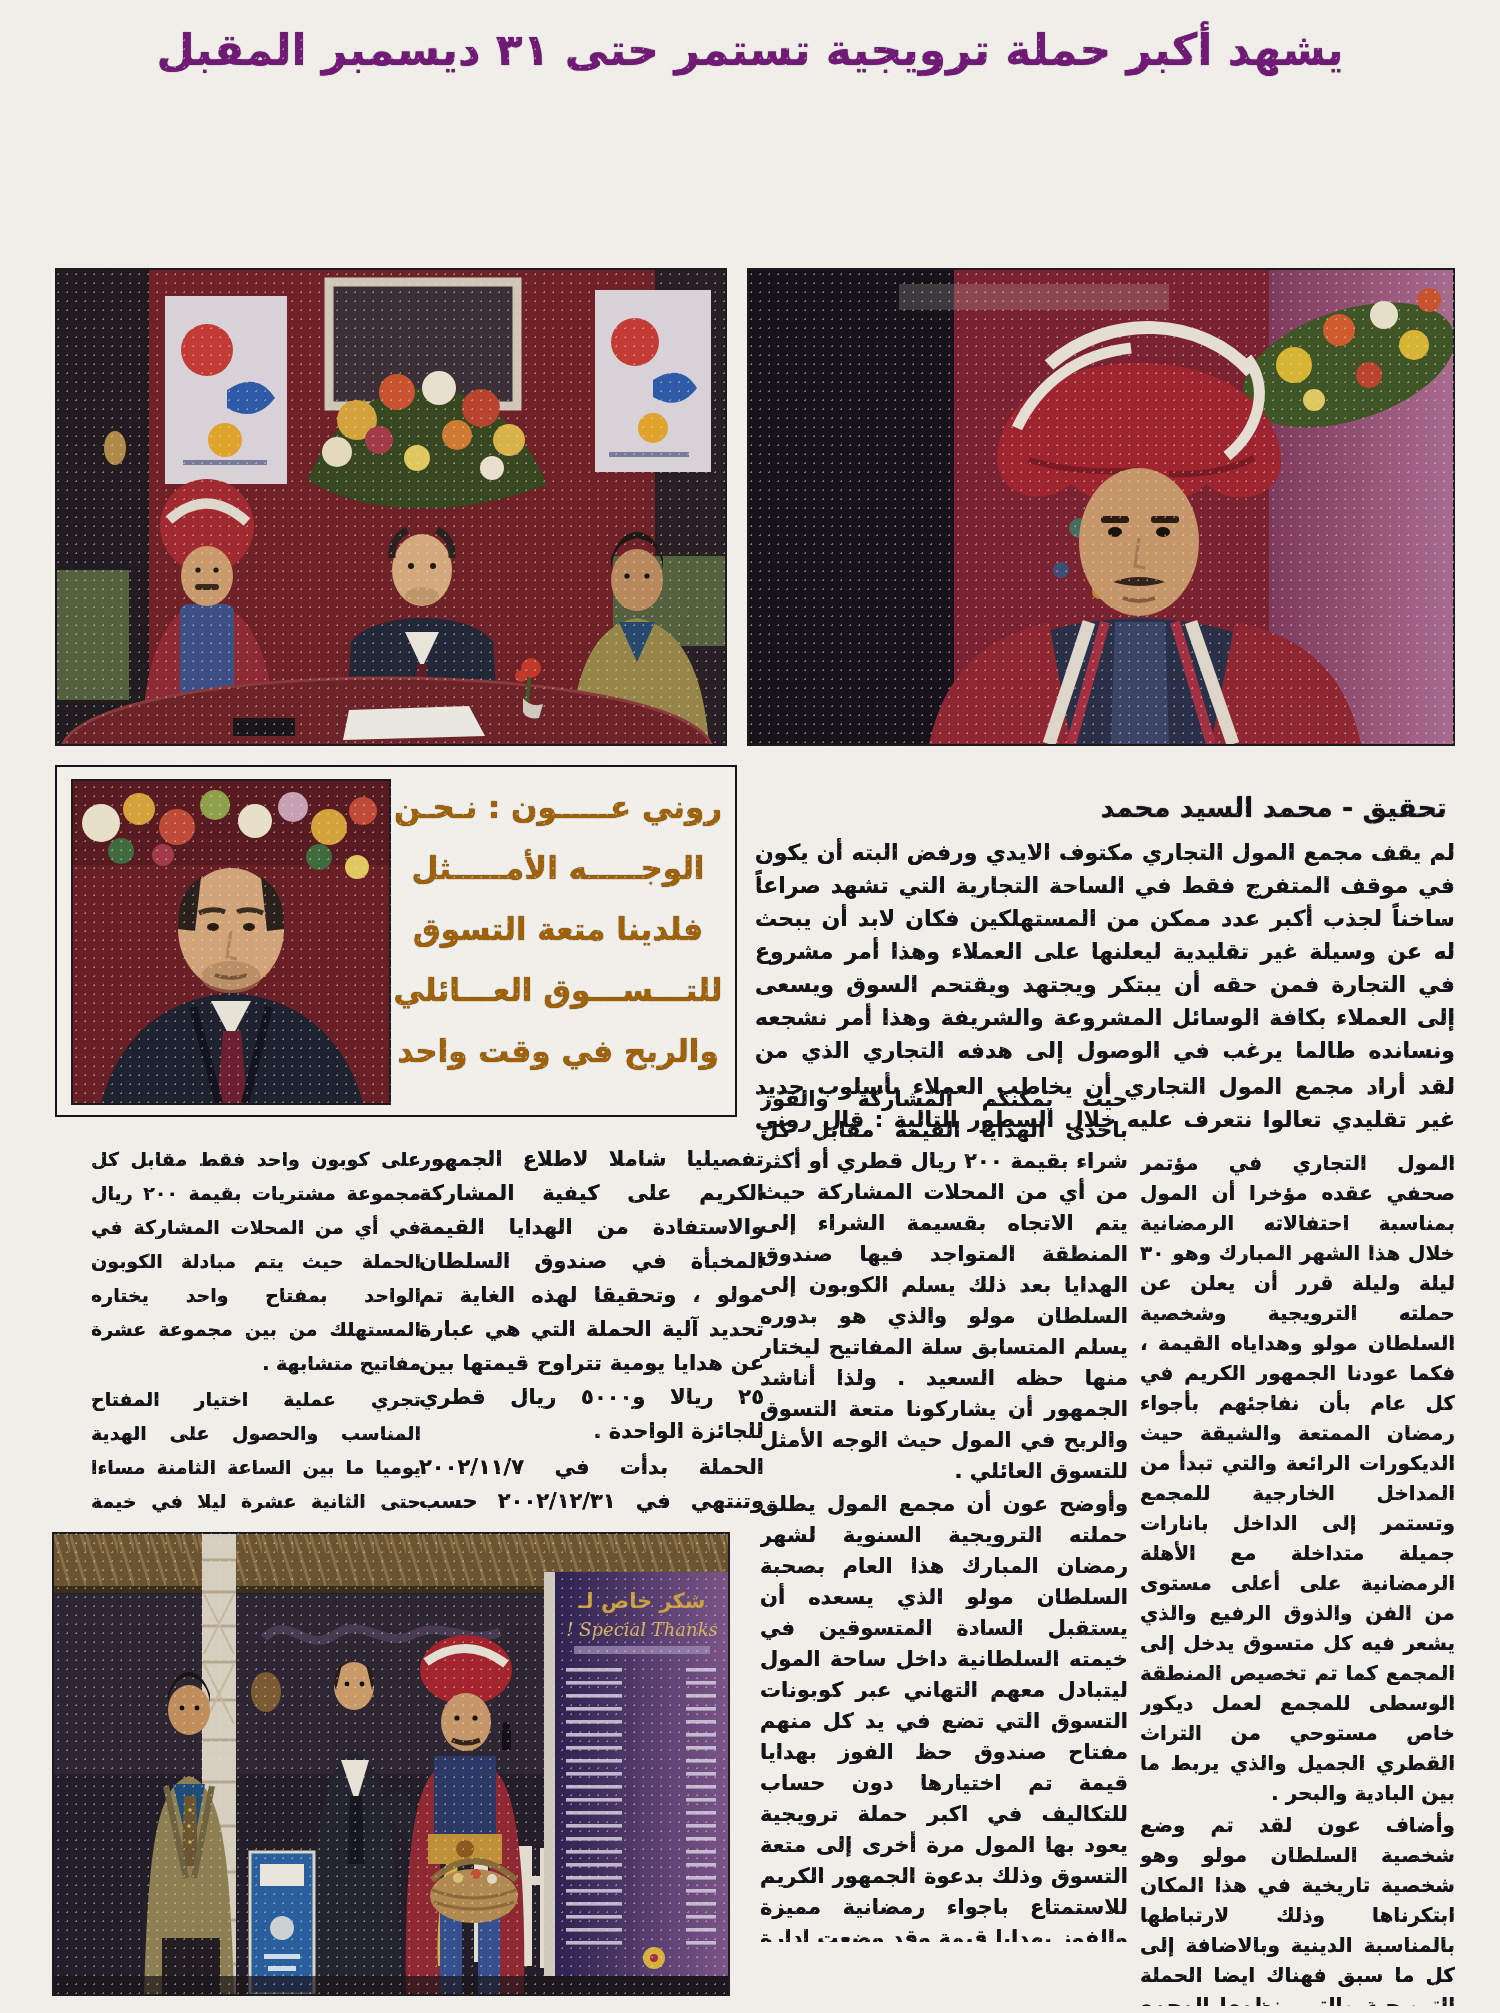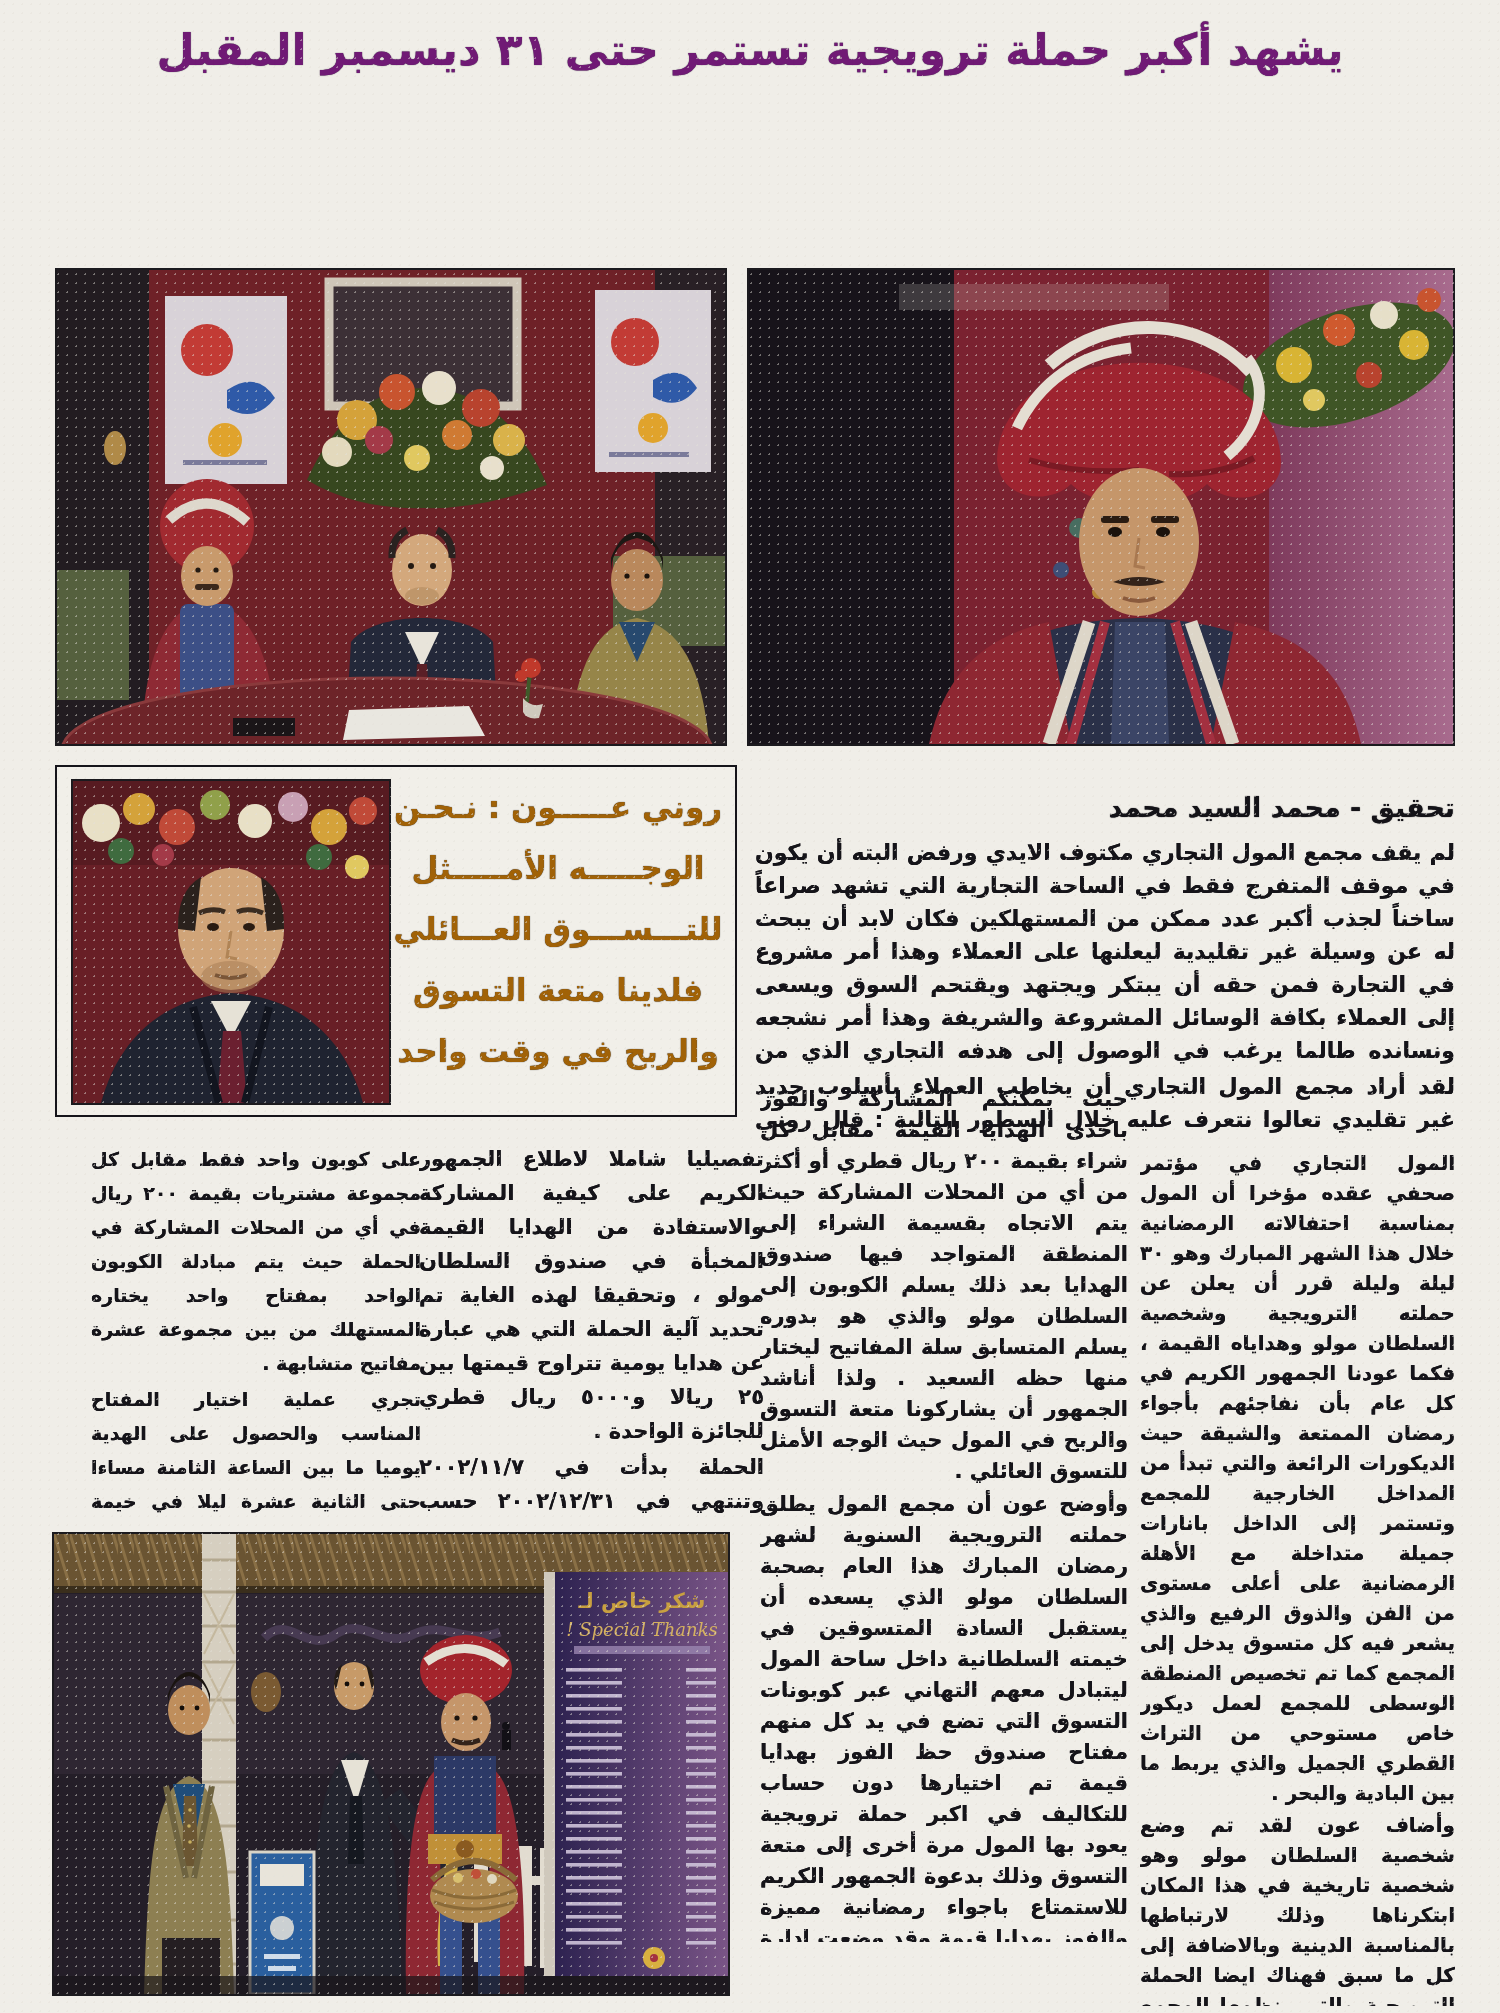--- a/index.html
+++ b/index.html
@@ -35,21 +35,21 @@
     font-weight:bold;color:#a16207;text-align:center;
   }
   .pullquote div{font-size:31px;line-height:61px;white-space:nowrap;
     text-shadow:0 0 1px #121116;}
   .byline{
     position:absolute;left:755px;top:792px;width:700px;
     font-size:27px;font-weight:bold;text-align:right;padding-left:0;
     box-sizing:border-box;padding-right:0;color:#141318;
     text-shadow:0 0 1px #141318;
   }
-  .byline span{display:inline-block;margin-right:0;margin-left:28px;}
+  .byline span{display:inline-block;margin-right:8px;margin-left:28px;}
   .bodytext{
     position:absolute;font-weight:bold;color:#151419;
     text-align:justify;text-align-last:right;overflow:hidden;
     text-shadow:0 0 .5px #151419;
   }
   #introP1{left:755px;top:836px;width:700px;height:232px;font-size:22px;line-height:33px;}
   #introP2{left:755px;top:1070px;width:700px;height:68px;font-size:22px;line-height:33px;}
   #colA{left:1140px;top:1148px;width:315px;height:858px;font-size:20px;line-height:30px;}
   #colB{left:760px;top:1084px;width:368px;height:858px;font-size:21px;line-height:31px;}
   #colC{left:395px;top:1142px;width:345px;height:380px;font-size:21px;line-height:34px;margin-left:24px;}
@@ -238,22 +238,22 @@
           <path d="M28,322 C48,248 100,216 158,212 C220,216 270,250 290,322 Z" fill="#1f2330"></path>
           <polygon points="138,220 178,220 158,258" fill="#e6e2d6"></polygon>
           <polygon points="150,250 168,250 174,322 144,322" fill="#6b2030"></polygon>
           <path d="M120,226 L146,322 M196,226 L172,322" stroke="#12151f" stroke-width="8"></path>
         </g>
       </svg>
     </div>
     <div class="pullquote">
       <div>روني عـــــون : نـحـن</div>
       <div>الوجـــــه الأمـــــثل</div>
+      <div>فلدينا متعة التسوق</div>
       <div>للتـــســـوق العـــائلي</div>
-      <div>فلدينا متعة التسوق</div>
       <div>والربح في وقت واحد</div>
     </div>
   </div>
 
   <div class="byline"><span>تحقيق - محمد السيد محمد</span></div>
 
   <div class="bodytext" id="introP1">لم يقف مجمع المول التجاري مكتوف الايدي ورفض البته أن يكون في موقف المتفرج فقط في الساحة التجارية التي تشهد صراعاً ساخناً لجذب أكبر عدد ممكن من المستهلكين فكان لابد أن يبحث له عن وسيلة غير تقليدية ليعلنها على العملاء وهذا أمر مشروع في التجارة فمن حقه أن يبتكر ويجتهد ويقتحم السوق ويسعى إلى العملاء بكافة الوسائل المشروعة والشريفة وهذا أمر نشجعه ونسانده طالما يرغب في الوصول إلى هدفه التجاري الذي من اجله اقام هذا المشروع ووضع رأسماله فيه.</div>
   <div class="bodytext" id="introP2">لقد أراد مجمع المول التجاري أن يخاطب العملاء بأسلوب جديد غير تقليدي تعالوا نتعرف عليه خلال السطور التالية : قال روني عون المدير العام لمجمع</div>
 
   <div class="bodytext" id="colA">

